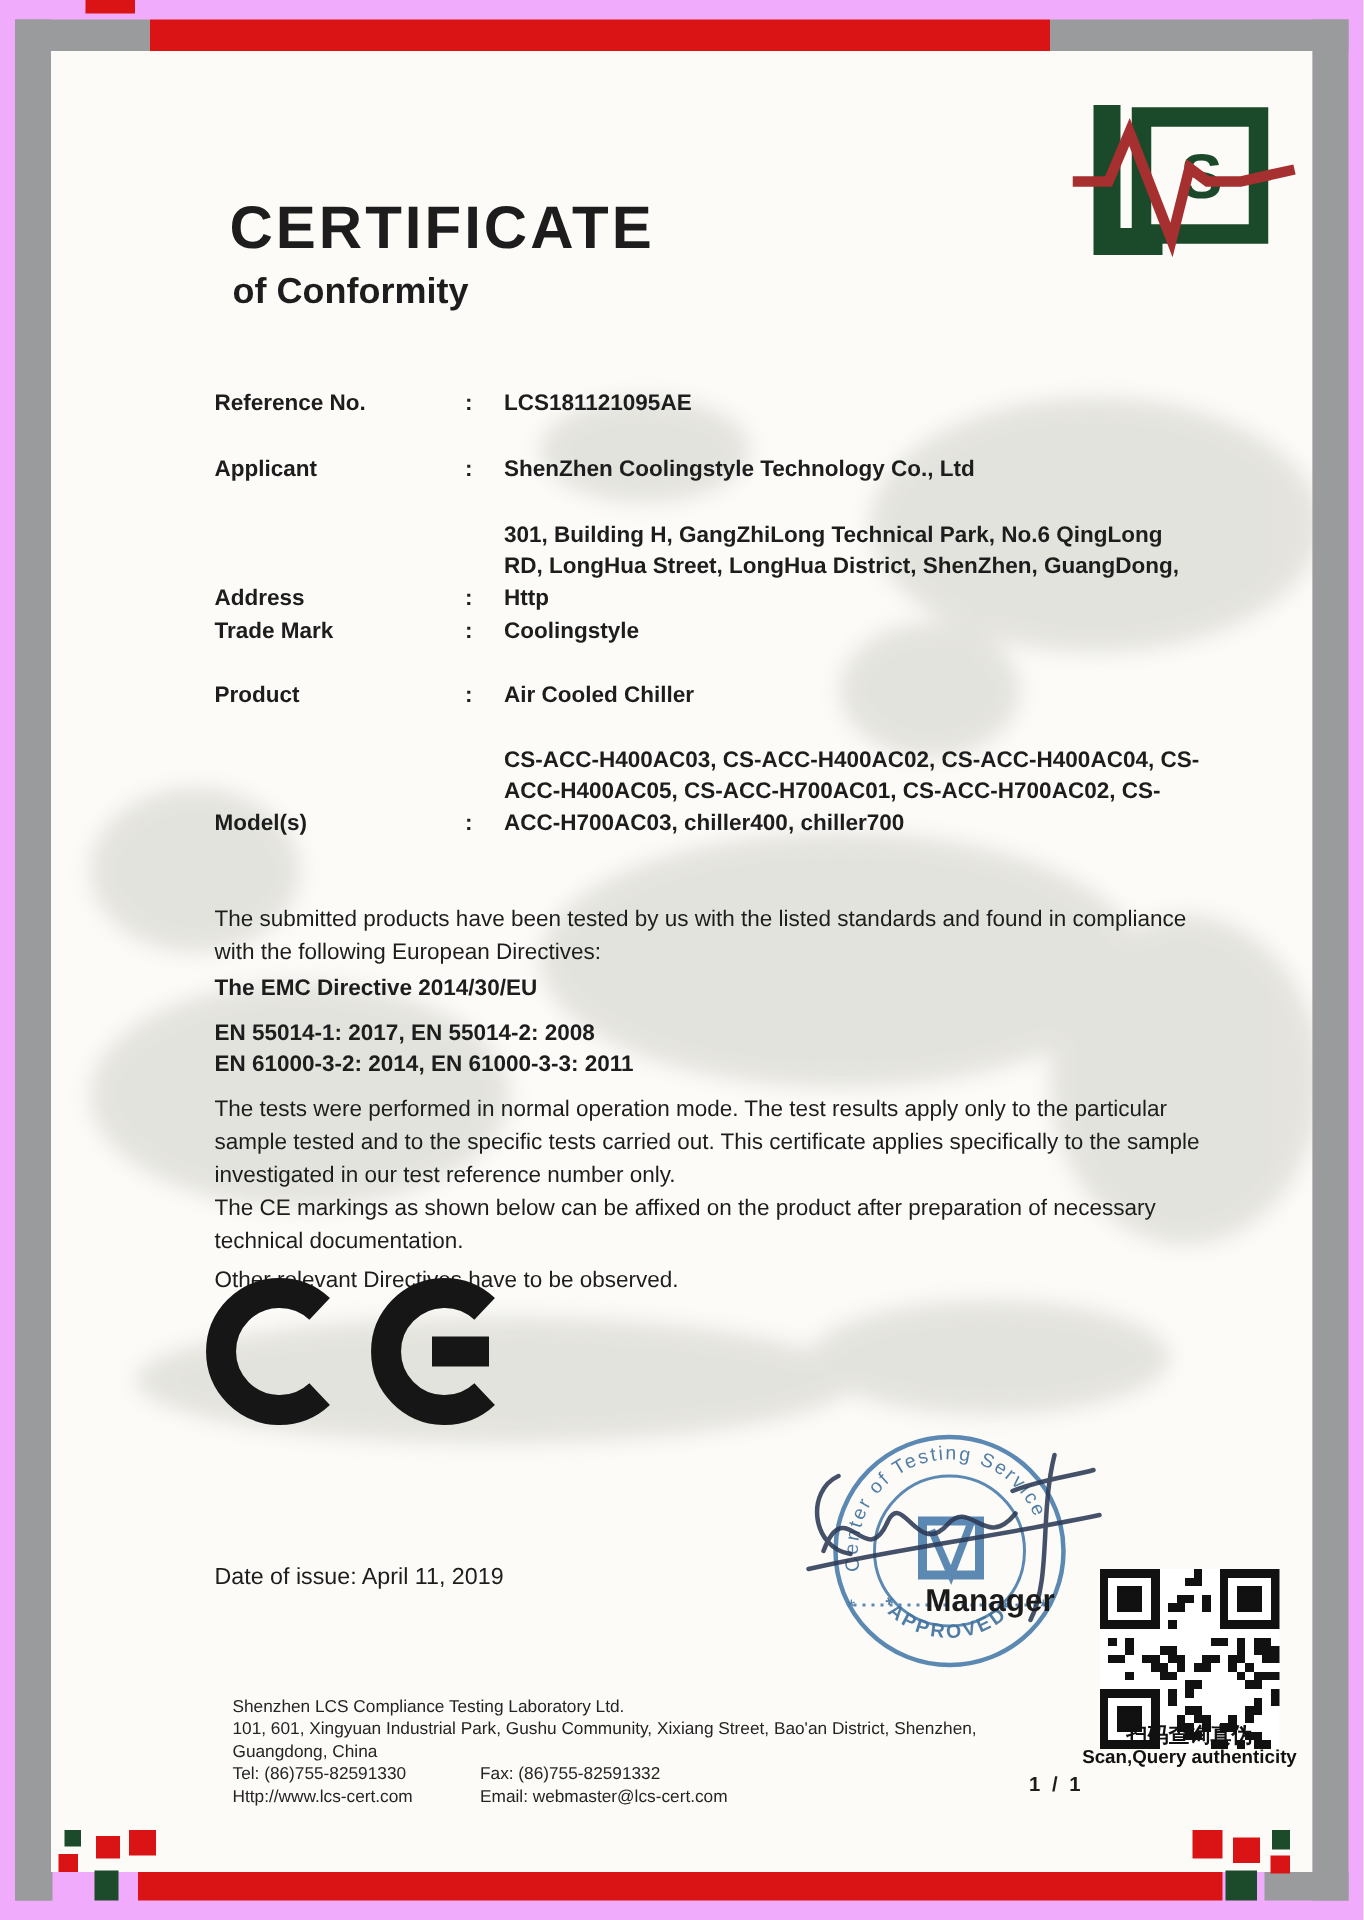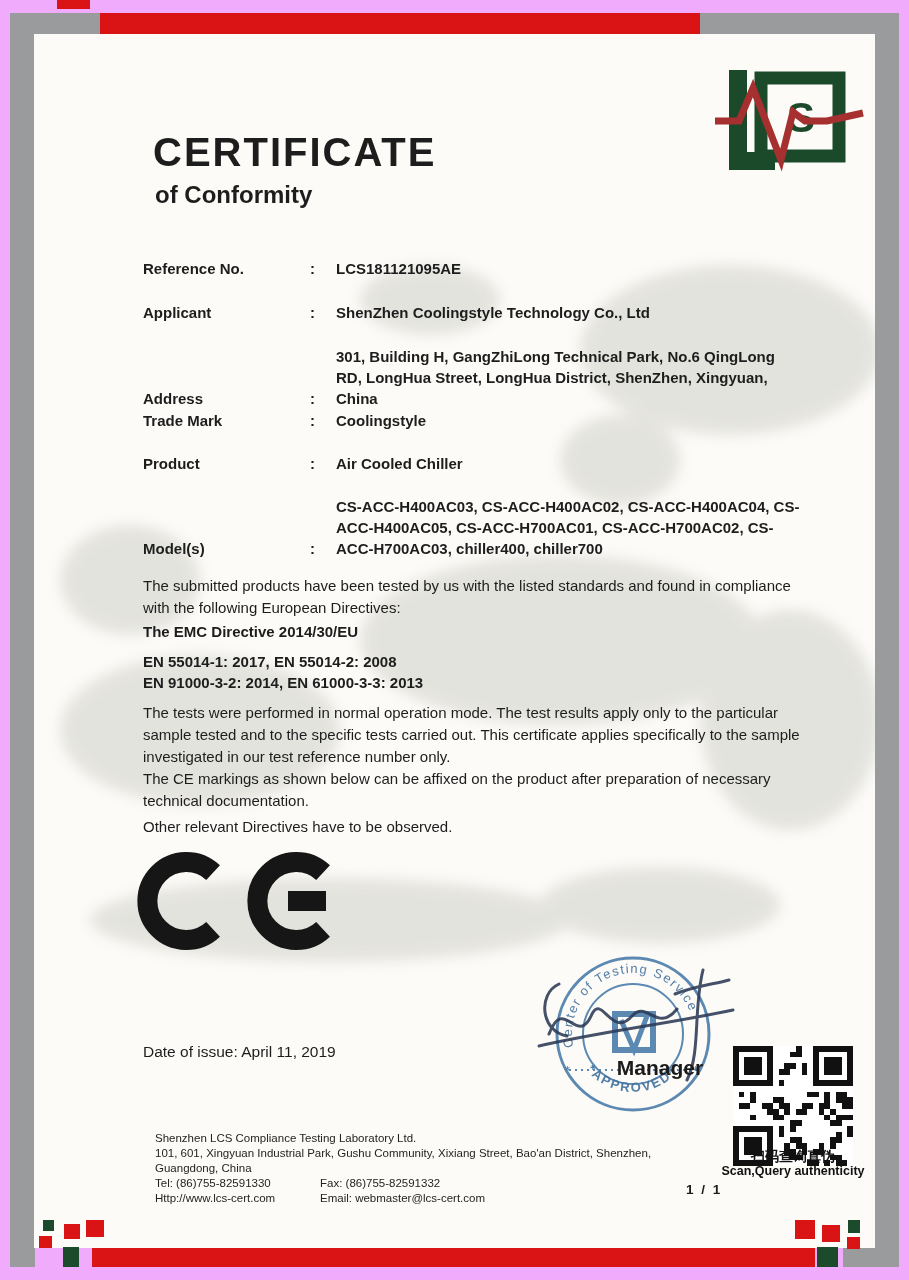--- a/index.html
+++ b/index.html
@@ -15,21 +15,21 @@
   
   #watermark{position:absolute;left:0;top:0;z-index:2;filter:blur(7px);opacity:.6;}
   
   .content{position:absolute;z-index:4;color:#1d1d1d;}
   .title{left:153px;top:130px;font-size:40px;font-weight:700;letter-spacing:2px;}
   .subtitle{left:155px;top:181px;font-size:24px;font-weight:700;}
   .field-row{position:absolute;left:143px;width:672px;display:flex;font-size:15px;font-weight:700;line-height:21px;align-items:flex-end;}
   .field-label{width:167px;flex:none;}
   .field-sep{width:26px;flex:none;}
   .field-value{width:468px;flex:none;}
-  .para{position:absolute;left:143px;width:668px;font-size:15px;line-height:22px;}
+  .para{position:absolute;left:143px;width:668px;font-size:15px;line-height:22px;margin-top:27px;}
   .bold{font-weight:700;}
   .ce-wrap{position:absolute;left:130px;top:845px;z-index:4;}
   .date-line{left:143px;top:1043px;font-size:15.5px;font-weight:400;}
   .stamp-wrap{position:absolute;left:543px;top:950px;z-index:4;}
   .signature-wrap{position:absolute;left:515px;top:952px;z-index:5;}
   .manager{left:592px;top:1056px;width:96px;text-align:center;font-size:21px;font-weight:600;color:#1b1b1b;z-index:6;padding-left:20px;}
   .qr-wrap{position:absolute;left:733px;top:1046px;z-index:4;}
   .qr-caption{position:absolute;left:709px;width:168px;text-align:center;z-index:4;color:#111;}
   .qr-cn{top:1148px;font-size:14px;font-weight:700;font-family:Liberation Serif, serif;}
   .qr-en{top:1164px;font-size:12.5px;font-weight:700;}
@@ -100,42 +100,42 @@
     <span class="field-value">LCS181121095AE</span>
   </div>
   <div class="field-row content" style="top:302px;">
     <span class="field-label">Applicant</span>
     <span class="field-sep">:</span>
     <span class="field-value">ShenZhen Coolingstyle Technology Co., Ltd</span>
   </div>
   <div class="field-row content" style="top:346px;">
     <span class="field-label">Address</span>
     <span class="field-sep">:</span>
-    <span class="field-value">301, Building H, GangZhiLong Technical Park, No.6 QingLong RD, LongHua Street, LongHua District, ShenZhen, Xingyuan, China</span>
+    <span class="field-value">301, Building H, GangZhiLong Technical Park, No.6 QingLong RD, LongHua Street, LongHua District, ShenZhen, GuangDong, Http</span>
   </div>
   <div class="field-row content" style="top:410px;">
     <span class="field-label">Trade Mark</span>
     <span class="field-sep">:</span>
     <span class="field-value">Coolingstyle</span>
   </div>
   <div class="field-row content" style="top:453px;">
     <span class="field-label">Product</span>
     <span class="field-sep">:</span>
     <span class="field-value">Air Cooled Chiller</span>
   </div>
   <div class="field-row content" style="top:496px;">
     <span class="field-label">Model(s)</span>
     <span class="field-sep">:</span>
     <span class="field-value">CS-ACC-H400AC03, CS-ACC-H400AC02, CS-ACC-H400AC04, CS-ACC-H400AC05, CS-ACC-H700AC01, CS-ACC-H700AC02, CS-ACC-H700AC03, chiller400, chiller700</span>
   </div>
 
   <div class="para content" style="top:575px;">The submitted products have been tested by us with the listed standards and found in compliance with the following European Directives:</div>
   <div class="para content bold" style="top:621px;">The EMC Directive 2014/30/EU</div>
   <div class="para content bold" style="top:651px;line-height:21px;">EN 55014-1: 2017, EN 55014-2: 2008</div>
-  <div class="para content bold" style="top:672px;line-height:21px;">EN 91000-3-2: 2014, EN 61000-3-3: 2013</div>
+  <div class="para content bold" style="top:672px;line-height:21px;">EN 61000-3-2: 2014, EN 61000-3-3: 2011</div>
   <div class="para content" style="top:768px;">The CE markings as shown below can be affixed on the product after preparation of necessary technical documentation.</div>
   <div class="para content" style="top:702px;">The tests were performed in normal operation mode. The test results apply only to the particular sample tested and to the specific tests carried out. This certificate applies specifically to the sample investigated in our test reference number only.</div>
   <div class="para content" style="top:816px;">Other relevant Directives have to be observed.</div>
 
   <div class="ce-wrap" role="img" aria-label="CE">
     <svg width="220" height="112" viewBox="0 0 220 112">
       <g fill="none" stroke="#161616" stroke-width="20">
         <path d="M83.1 27.6 A39 39 0 1 0 83.1 84.4"></path>
         <path d="M193.1 27.6 A39 39 0 1 0 193.1 84.4"></path>
         <path d="M158 56 H 196"></path>

